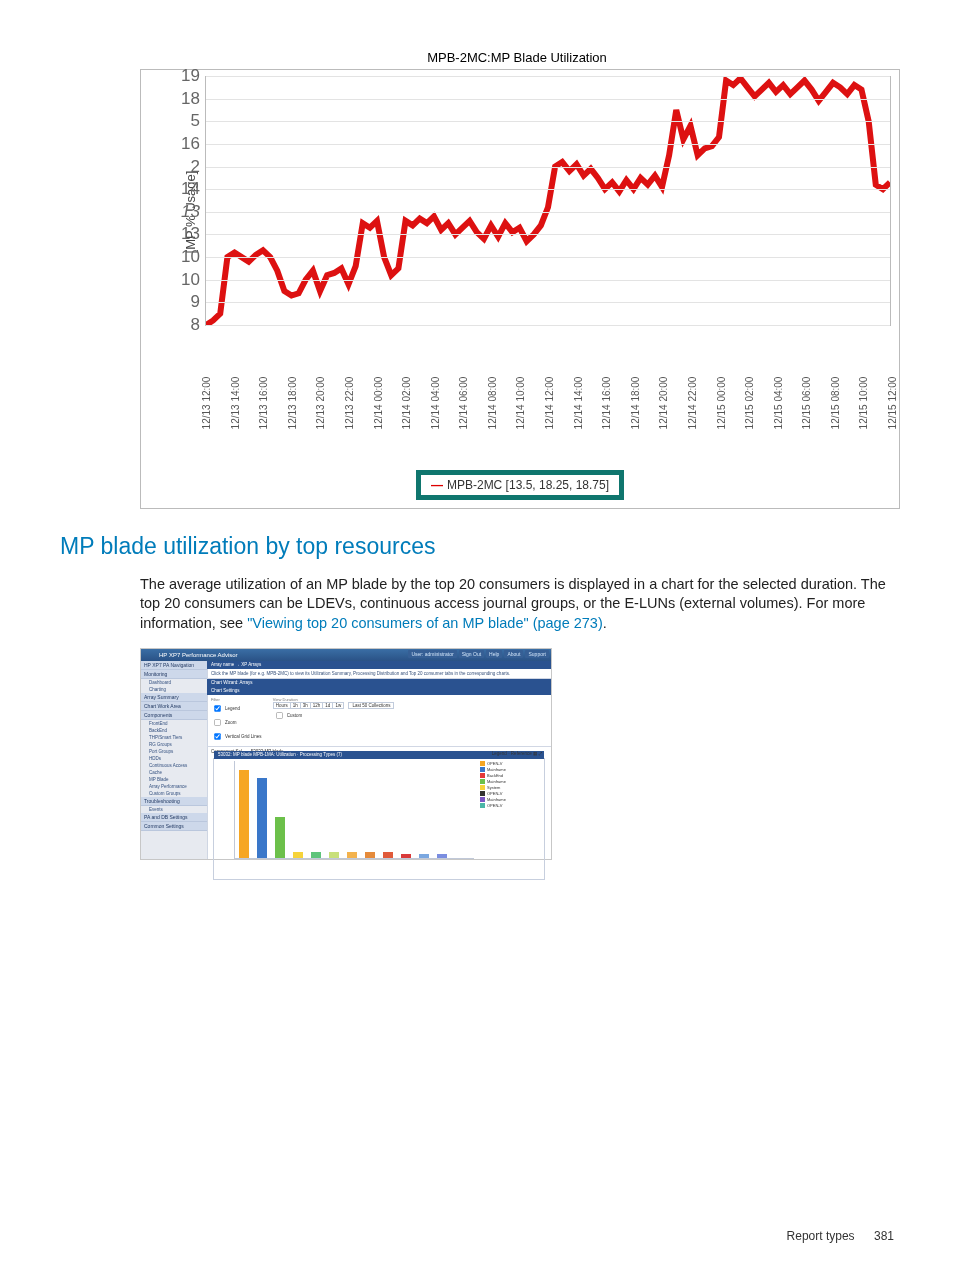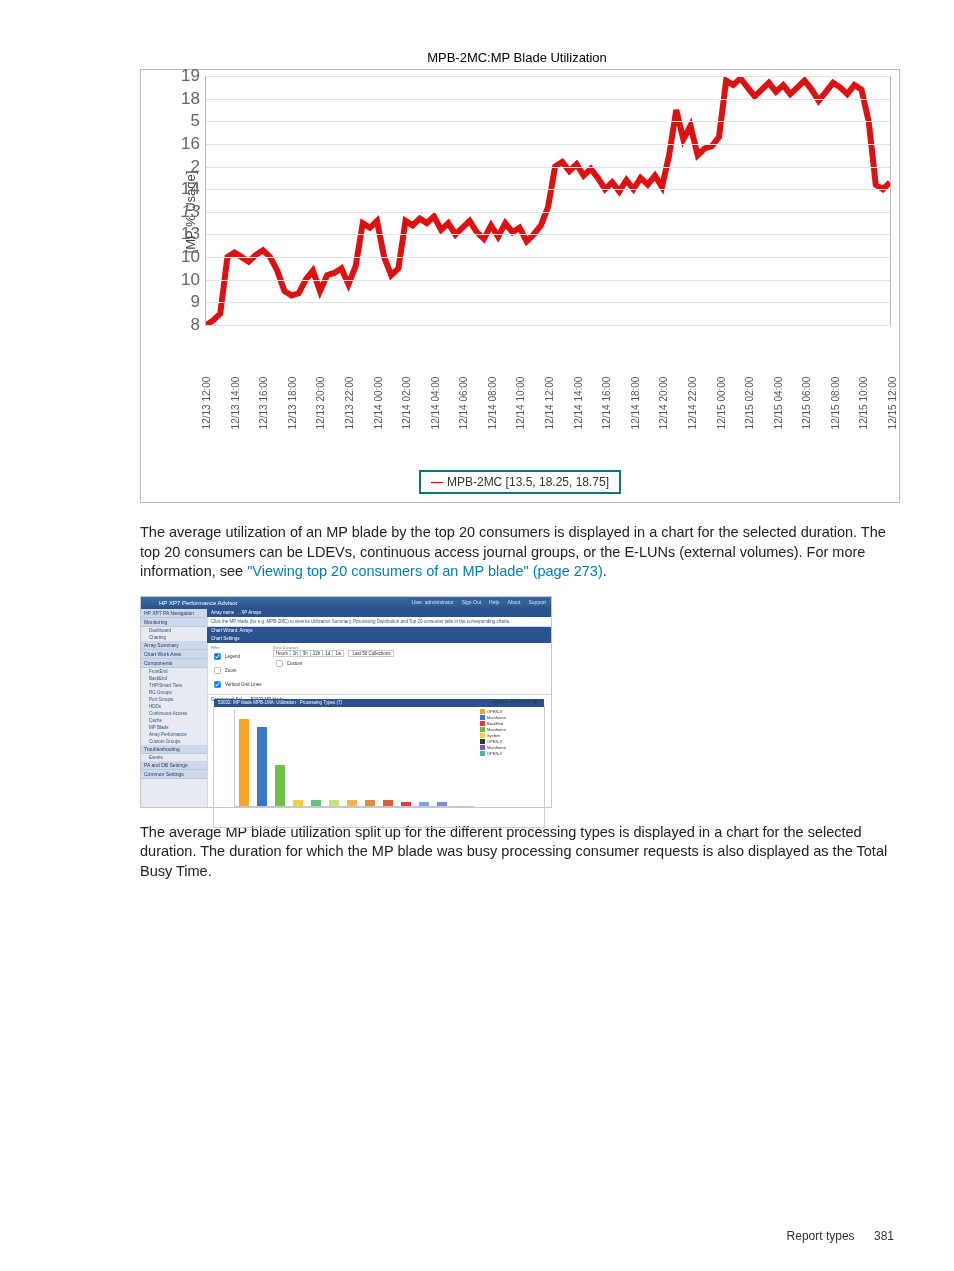--- a/index.html
+++ b/index.html
@@ -7,21 +7,21 @@
   .chart-wrap{margin-left:80px;margin-bottom:20px;}
   .chart-title{font-size:13px;text-align:center;margin-bottom:4px;color:#000;}
   .chart-outer{border:1px solid #bbb;padding:2px 2px 2px 2px;width:760px;box-sizing:border-box;}
   .plot{position:relative;height:280px;width:100%;box-sizing:border-box;}
   .plot-area{position:absolute;left:62px;right:6px;top:4px;bottom:26px;border-left:1px solid #bbb;border-right:1px solid #bbb;border-bottom:1px solid #bbb;}
   .ylabel{position:absolute;left:6px;top:50%;transform:translateY(-50%) rotate(-90deg);transform-origin:center;font-size:13px;color:#444;white-space:nowrap;}
   .ytick{position:absolute;right:100%;margin-right:6px;transform:translateY(-50%);font-size:17px;color:#666;}
   .grid-h{position:absolute;left:0;right:0;border-top:1px solid #e3e3e3;}
   svg.line{position:absolute;left:0;top:0;width:100%;height:100%;}
   .legend{margin:56px auto 6px auto;text-align:center;}
-  .legend-box{display:inline-block;border:2px solid #0f766e;padding:3px 10px;font-size:12px;color:#333;}
+  .legend-box{display:inline-block;border:5px solid #0f766e;padding:3px 10px;font-size:12px;color:#333;}
   .legend-box .dash{color:#d00;font-weight:bold;margin-right:4px;}
   .xticks-layer{position:relative;height:62px;margin-left:62px;margin-right:6px;}
   .xticks-layer .xt{position:absolute;bottom:0;transform-origin:center top;transform:translateX(-50%) rotate(-90deg) translateY(-4px);font-size:10px;color:#555;white-space:nowrap;}
 
   h2.section{color:#007cba;font-weight:normal;font-size:23px;margin:24px 0 6px 0;}
   .body-text{margin-left:80px;font-size:14.5px;line-height:1.35;color:#222;}
   .body-text a{color:#007cba;text-decoration:none;}
   .screenshot{margin:14px 0 0 80px;width:410px;height:210px;border:1px solid #c7c7c7;position:relative;background:#fff;}
   .ss-top{position:absolute;left:0;right:0;top:0;height:12px;background:linear-gradient(#3a6ea5,#2a5286);}
   .ss-top .ss-title{position:absolute;left:18px;top:0;color:#fff;font-size:6px;line-height:12px;}
@@ -119,20 +119,21 @@
           <div class="xt" style="left: 91.6667%;">12/15 08:00</div>
           <div class="xt" style="left: 95.8333%;">12/15 10:00</div>
           <div class="xt" style="left: 100%;">12/15 12:00</div>
         </div>
       <div class="legend">
         <span class="legend-box"><span class="dash">—</span><span>MPB-2MC [13.5, 18.25, 18.75]</span></span>
       </div>
     </div>
   </div>
 
+  <h2 class="section">MP blade utilization by top resources</h2>
   <p class="body-text">
     <span>The average utilization of an MP blade by the top 20 consumers is displayed in a chart for the selected duration. The top 20 consumers can be LDEVs, continuous access journal groups, or the E-LUNs (external volumes). For more information, see </span>
     <a href="#">"Viewing top 20 consumers of an MP blade" (page 273)</a><span>.</span>
   </p>
 
   <div class="screenshot">
     <div class="ss-top">
       <span class="ss-title">HP XP7 Performance Advisor</span>
       <div class="ss-btns" id="ss-top-btns">
           <div class="ss-btn">User: administrator</div>
@@ -240,19 +241,18 @@
             </div>
             <div class="li">
               <span class="sw" style="background:#4bb6a7"></span>
               <span>OPEN-V</span>
             </div>
           </div>
       </div>
     </div>
   </div>
 
-  <p class="body-text">The average MP blade utilization split up for the different processing types is displayed in a chart for the selected duration. The duration for which the MP blade was busy processing consumer requests is also displayed as the Total Busy Time.</p>
 
   <div class="footer">
     <span>Report types</span>
     <span class="pg">381</span>
   </div>
 </div>
 
 </body></html>

